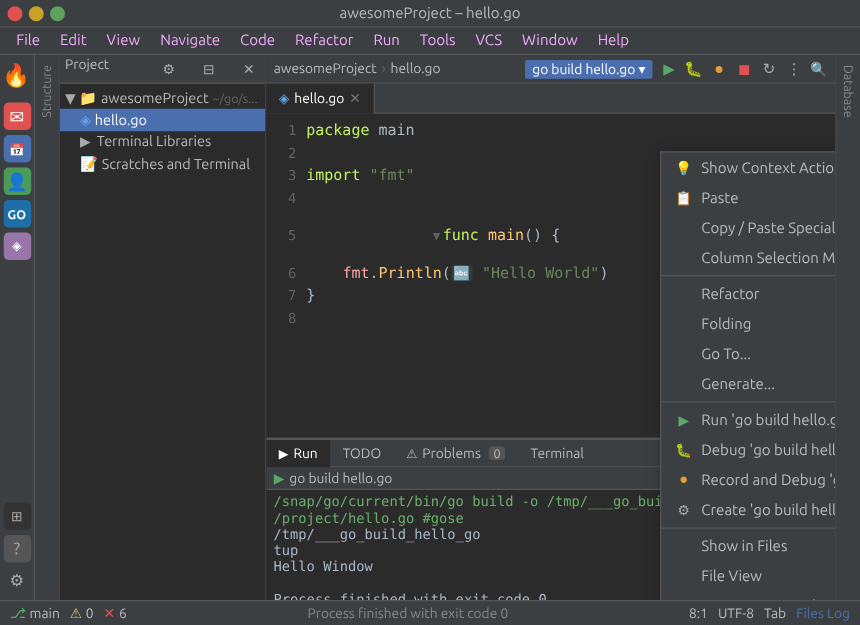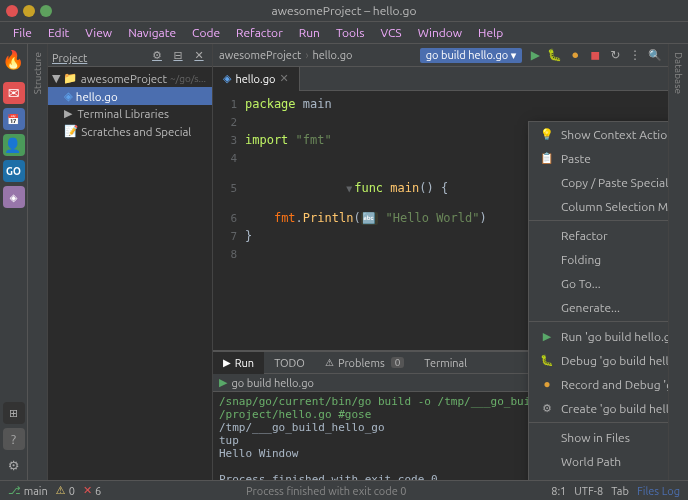--- a/index.html
+++ b/index.html
@@ -58,25 +58,24 @@
       width: 165px;
       background: #2b2b2b;
       border-right: 1px solid #444;
       display: flex;
       flex-direction: column;
       font-size: 11.5px;
     }
     #project-toolbar {
       background: #3c3f41;
       display: flex;
-      align-items: flex-end;
+      align-items: flex-start;
       padding: 2px 4px;
-      gap: 3px;
+      gap: 14px;
       border-bottom: 1px solid #555;
-      text-decoration: underline;
     }
     #project-toolbar span { color: #bbb; font-size: 11px; }
     .toolbar-btn {
       width: 18px;
       height: 18px;
       display: flex;
       align-items: center;
       justify-content: center;
       cursor: pointer;
       color: #aaa;
@@ -151,21 +150,21 @@
       user-select: none;
       flex-shrink: 0;
     }
     .code-content {
       flex: 1;
       white-space: pre;
     }
     .kw { color: #bef264; }
     .fn { color: #ffc66d; }
     .str { color: #6a8759; }
-    .pkg { color: #f97316; }
+    .pkg { color: #fca5a5; }
     .fold-arrow {
       color: #606366;
       font-size: 10px;
       margin-right: 2px;
     }
 
     
     #bottom-panel {
       height: 120px;
       background: #2b2b2b;
@@ -460,21 +459,21 @@
         <div class="tree-item tree-indent selected">
           <span style="color:#5ea1ea;">◈ </span>
           <span>hello.go</span>
         </div>
         <div class="tree-item tree-indent">
           <span class="folder-icon">▶</span>
           <span style="margin-left:2px;">Terminal Libraries</span>
         </div>
         <div class="tree-item tree-indent">
           <span>📝 </span>
-          <span>Scratches and Special</span>
+          <span>Scratches and Terminal</span>
         </div>
       </div>
     </div>
 
     <div id="editor-and-bottom">
 
       <div id="editor-top-bar">
         <span class="breadcrumb-item">awesomeProject</span>
         <span class="breadcrumb-sep"> › </span>
         <span class="breadcrumb-item">hello.go</span>
@@ -624,21 +623,21 @@
           <div class="cm-separator"></div>
           <div class="cm-item">
             <div class="cm-item-left">
               <span class="cm-icon"> </span>
               <span>Show in Files</span>
             </div>
           </div>
           <div class="cm-item">
             <div class="cm-item-left">
               <span class="cm-icon"> </span>
-              <span>World Path</span>
+              <span>File View</span>
             </div>
 
           </div>
           <div class="cm-item">
             <div class="cm-item-left">
               <span class="cm-icon"> </span>
               <span>Open in Terminal</span>
             </div>
           </div>
 

